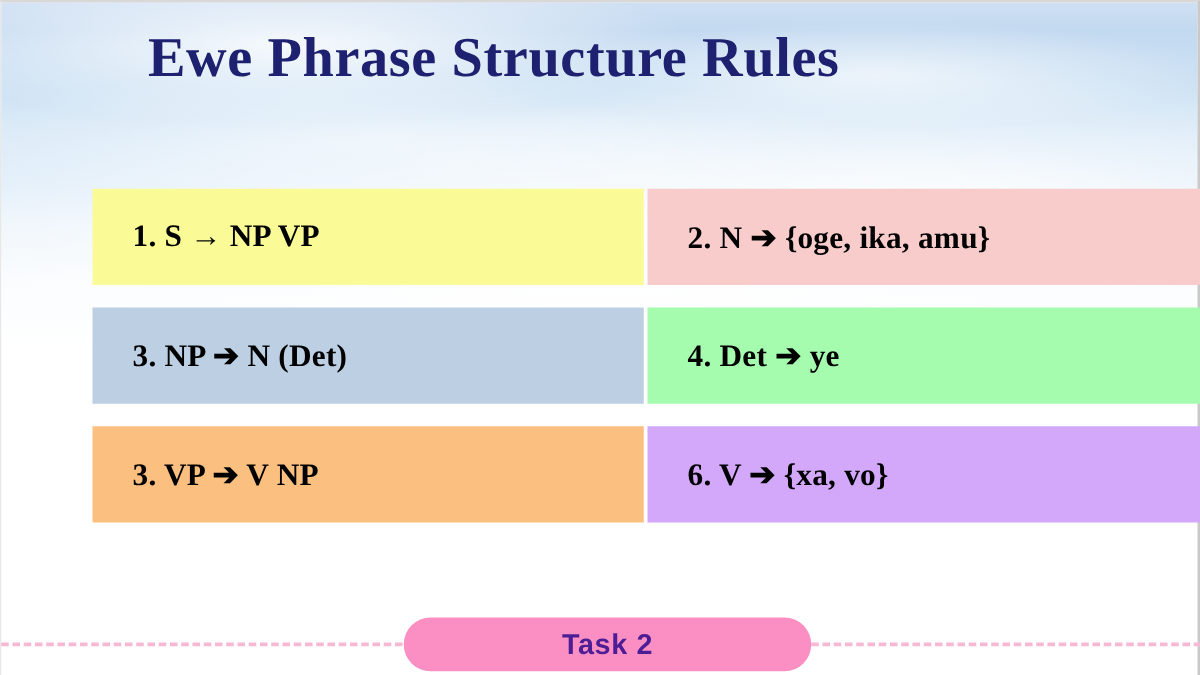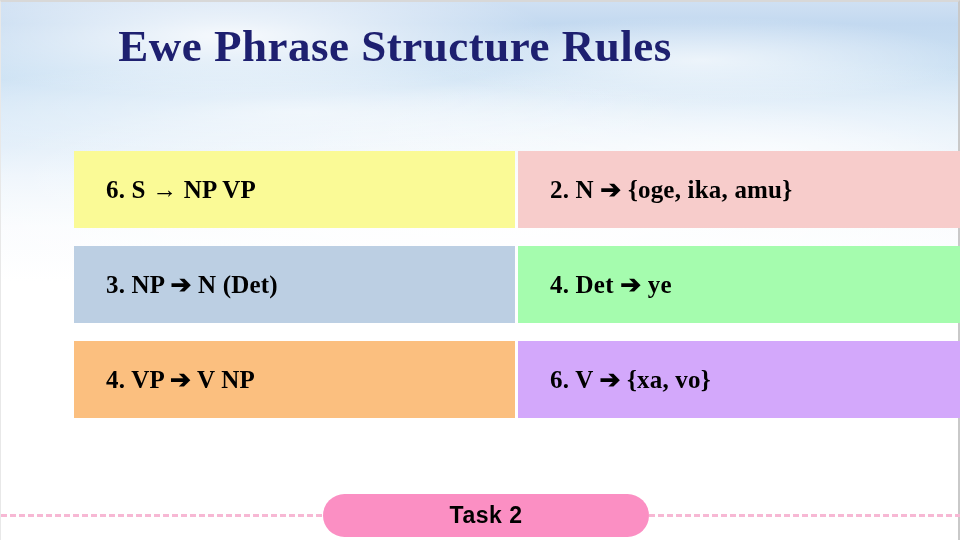--- a/index.html
+++ b/index.html
@@ -106,43 +106,43 @@
     background: #fb8fc3;
     border-radius: 22px;
     display: flex;
     align-items: center;
     justify-content: center;
   }
   #banner-label {
     font-family: "Liberation Sans", sans-serif;
     font-weight: bold;
     font-size: 23px;
-    color: #000000;
+    color: #4c1d95;
     letter-spacing: 0.5px;
   }
 </style>
 </head>
 <body>
 
 <div id="slide">
 
   <div id="title">Ewe Phrase Structure Rules</div>
 
   <table id="rules-table">
     <tbody>
       <tr>
-        <td class="col-left cell-yellow">6. S  →  NP VP</td>
+        <td class="col-left cell-yellow">1. S  →  NP VP</td>
         <td class="col-right cell-pink">2. N ➔ {oge, ika, amu}</td>
       </tr>
       <tr>
         <td class="col-left cell-blue">3. NP ➔ N (Det)</td>
         <td class="col-right cell-green">4. Det ➔ ye</td>
       </tr>
       <tr>
-        <td class="col-left cell-orange">4. VP ➔ V NP</td>
+        <td class="col-left cell-orange">3. VP ➔ V NP</td>
         <td class="col-right cell-purple">6. V ➔ {xa, vo}</td>
       </tr>
     </tbody>
   </table>
 
   <div id="banner-line"></div>
 
   <div id="banner-pill">
     <span id="banner-label">Task 2</span>
   </div>

